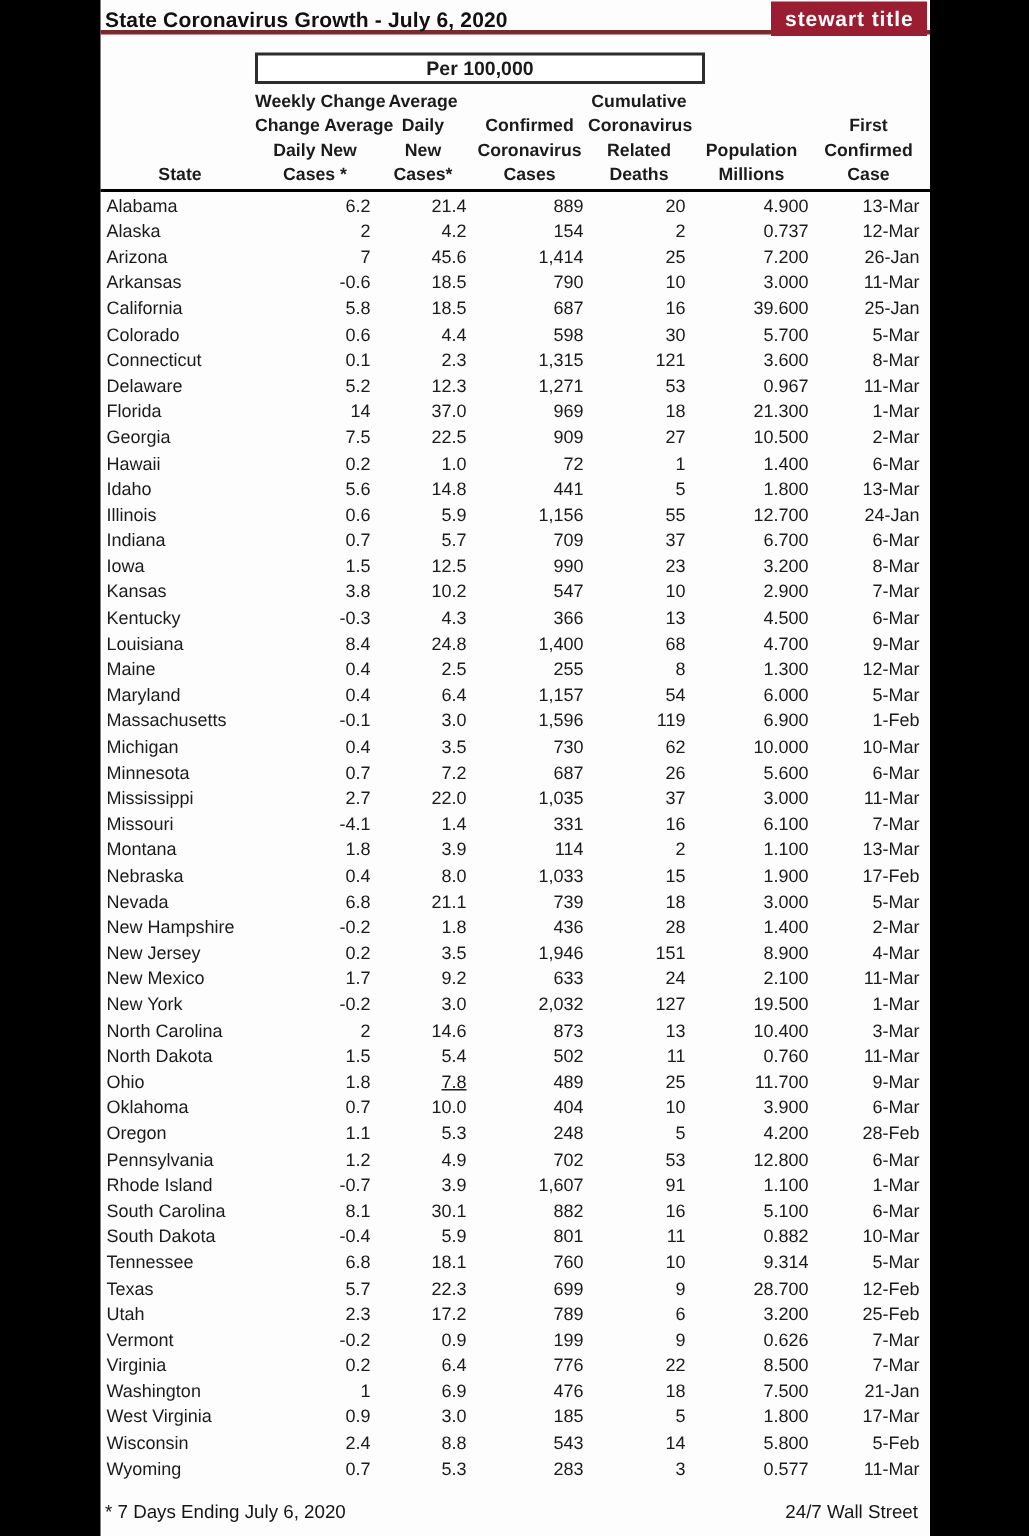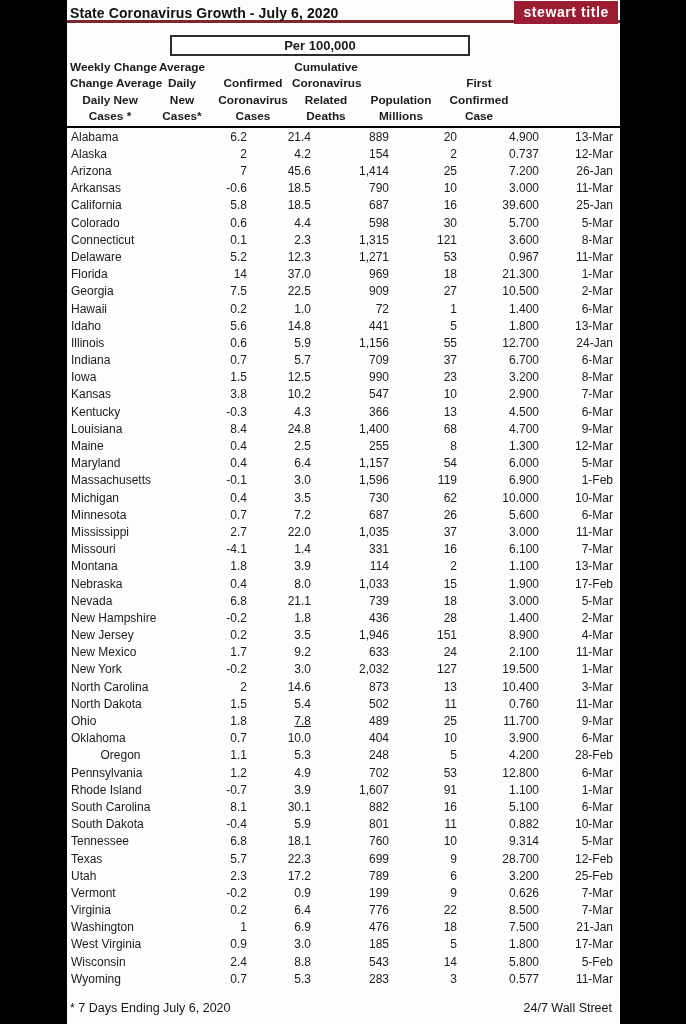--- a/index.html
+++ b/index.html
@@ -39,20 +39,26 @@
     <div class="title-bar">
       <div class="title">State Coronavirus Growth  - July 6, 2020</div>
       <div class="logo">stewart title</div>
     </div>
 
     <div class="per-row">
       <div class="per-box">Per 100,000</div>
     </div>
 
     <div class="thead" id="thead">
+        <div class="hcol" style="width: 100px;">
+          <div class="hline"></div>
+          <div class="hline"></div>
+          <div class="hline"></div>
+          <div class="hline">State</div>
+        </div>
         <div class="hcol" style="width: 80px;">
           <div class="hline">Weekly Change</div>
           <div class="hline">Change Average</div>
           <div class="hline">Daily New</div>
           <div class="hline">Cases *</div>
         </div>
         <div class="hcol" style="width: 64px;">
           <div class="hline">Average</div>
           <div class="hline">Daily</div>
           <div class="hline">New</div>
@@ -404,21 +410,21 @@
         <div class="trow">
           <div class="cell state" style="width: 100px;">Oklahoma</div>
           <div class="cell num" style="width: 80px;">0.7</div>
           <div class="cell num" style="width: 64px;">10.0</div>
           <div class="cell num" style="width: 78px;">404</div>
           <div class="cell num" style="width: 68px;">10</div>
           <div class="cell num" style="width: 82px;">3.900</div>
           <div class="cell num" style="width: 74px;">6-Mar</div>
         </div>
         <div class="trow">
-          <div class="cell state" style="width: 100px; text-align: center;">Oregon</div>
+          <div class="cell state" style="width: 100px;">Oregon</div>
           <div class="cell num" style="width: 80px;">1.1</div>
           <div class="cell num" style="width: 64px;">5.3</div>
           <div class="cell num" style="width: 78px;">248</div>
           <div class="cell num" style="width: 68px;">5</div>
           <div class="cell num" style="width: 82px;">4.200</div>
           <div class="cell num" style="width: 74px;">28-Feb</div>
         </div>
         <div class="trow">
           <div class="cell state" style="width: 100px;">Pennsylvania</div>
           <div class="cell num" style="width: 80px;">1.2</div>

